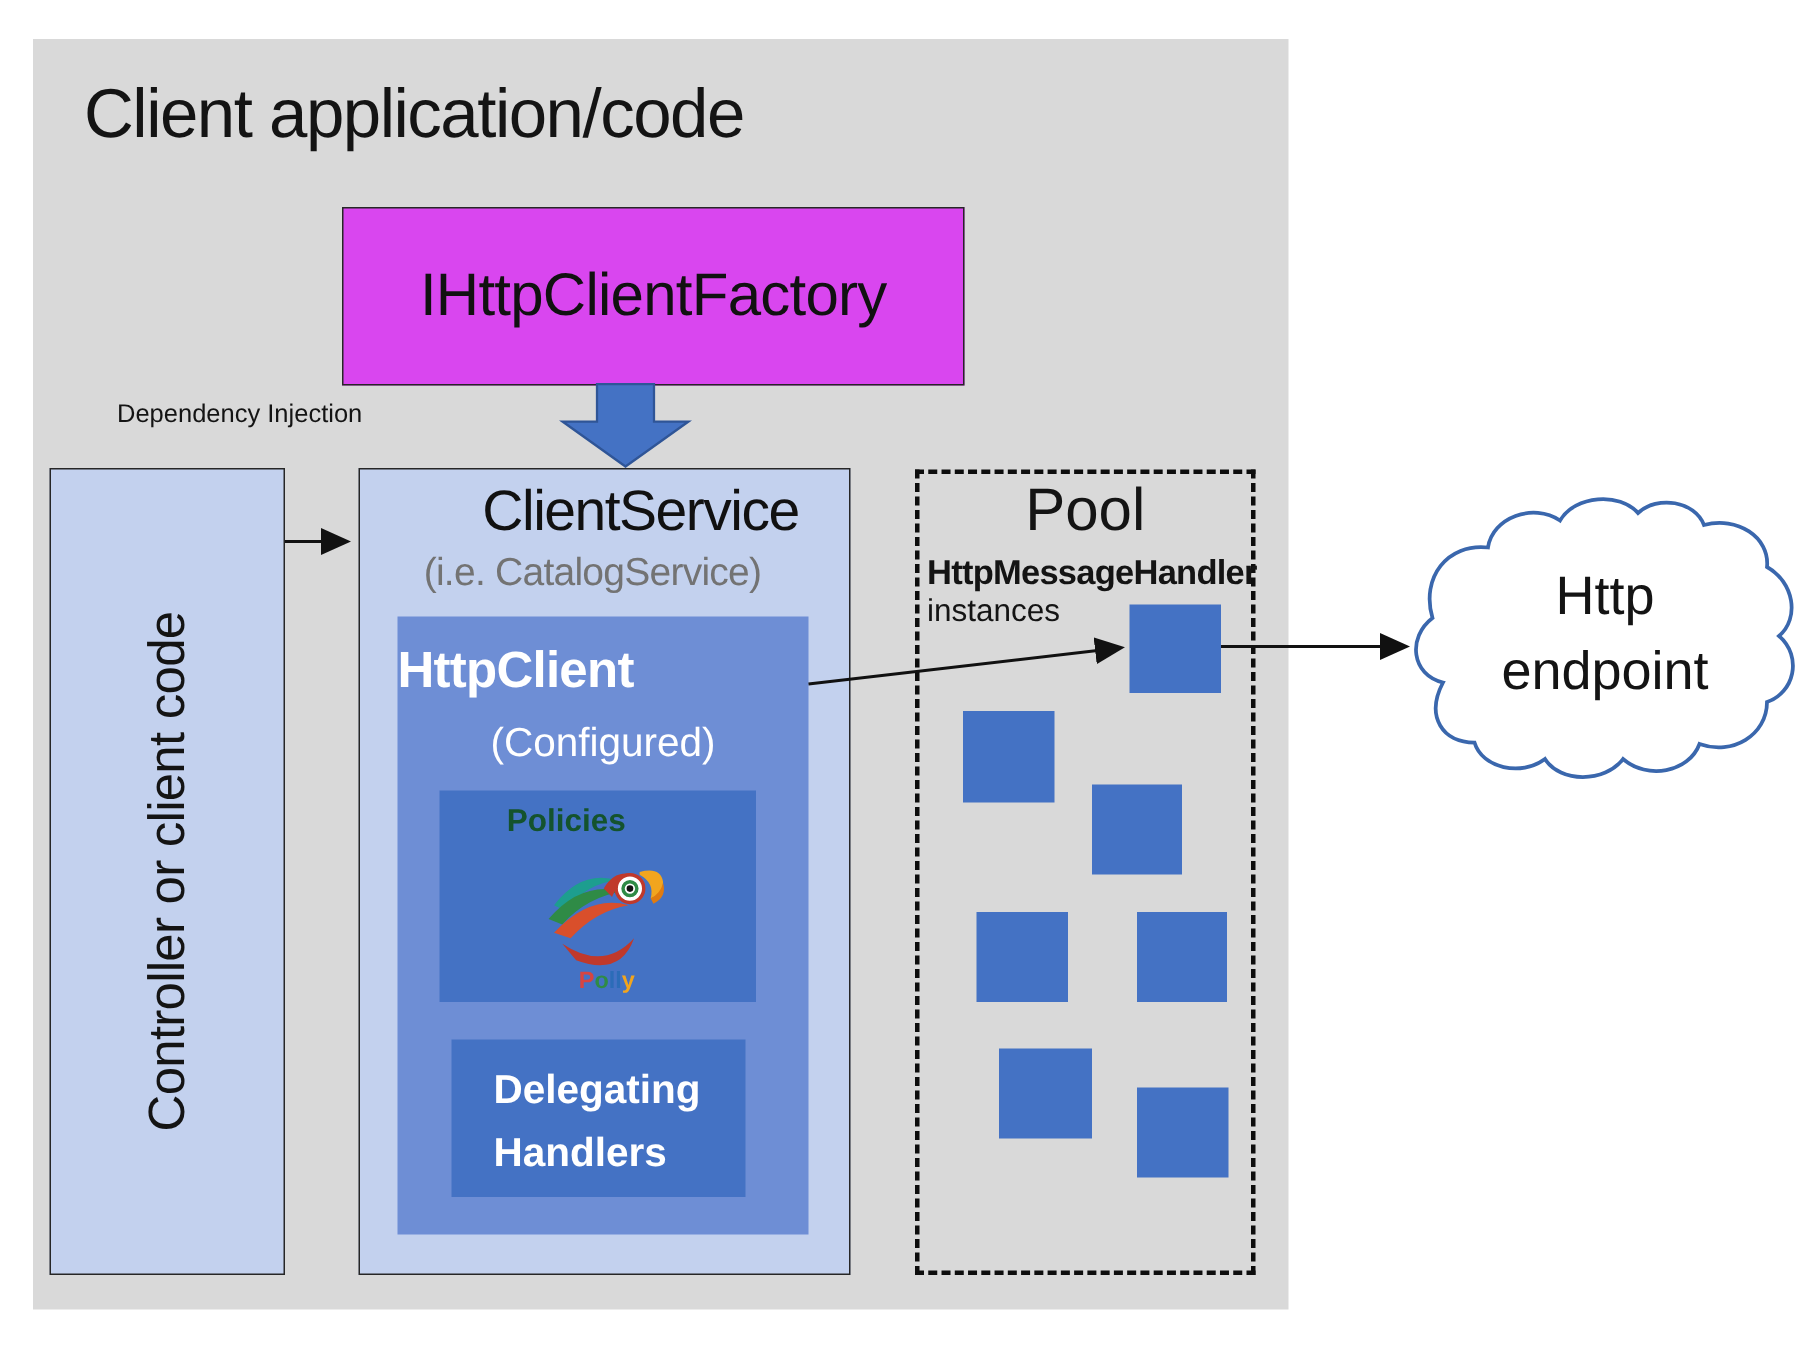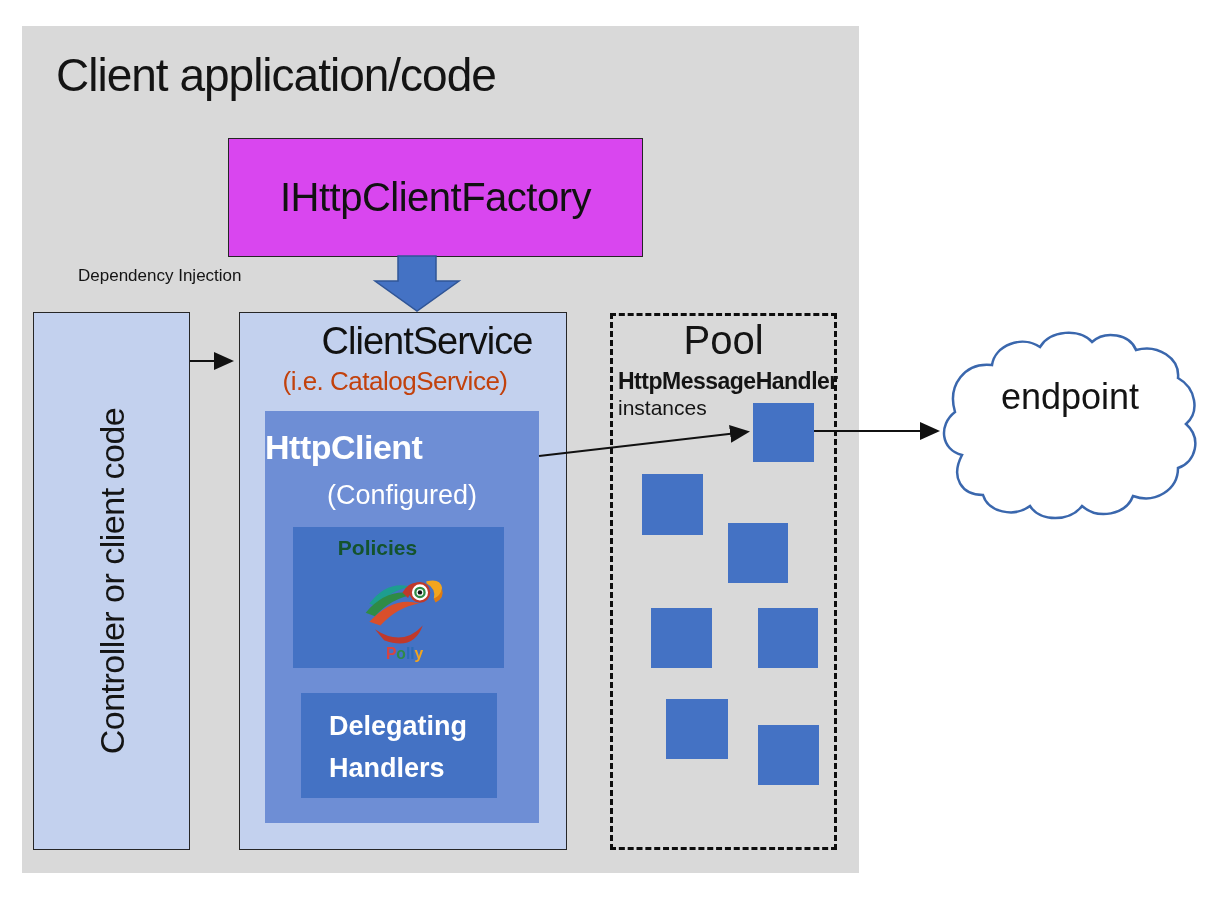--- a/index.html
+++ b/index.html
@@ -23,21 +23,21 @@
 
   
   #controller-box{left:33px;top:312px;width:157px;height:538px;background:#c3d1ee;border:1.5px solid #262626;box-sizing:border-box;}
   #controller-box .rot{
     position:absolute;left:50%;top:50%;transform:translate(-50%,-50%) rotate(-90deg);
     font-size:34px;white-space:nowrap;color:#141414;letter-spacing:-0.5px;}
 
   
   #clientservice-box{left:239px;top:312px;width:328px;height:538px;background:#c3d1ee;border:1.5px solid #262626;box-sizing:border-box;}
   #cs-title{left:239px;top:320px;width:376px;text-align:center;font-size:38px;letter-spacing:-1px;color:#111;}
-  #cs-subtitle{left:239px;top:366px;width:312px;text-align:center;font-size:26px;color:#c2410c;letter-spacing:-0.5px;}
+  #cs-subtitle{left:239px;top:366px;width:312px;text-align:center;font-size:26px;color:#737373;letter-spacing:-0.5px;}
 
   
   #httpclient-box{left:265px;top:411px;width:274px;height:412px;background:#6e8ed5;}
   #hc-title{left:265px;top:428px;width:274px;text-align:left;font-size:34px;font-weight:bold;color:#ffffff;letter-spacing:-0.5px;}
   #hc-subtitle{left:265px;top:480px;width:274px;text-align:center;font-size:27px;color:#ffffff;}
 
   
   #policies-box{left:293px;top:527px;width:211px;height:141px;background:#4472c4;}
   #policies-label{left:293px;top:536px;width:169px;text-align:center;font-size:21px;font-weight:bold;color:#14532d;}
   #polly-logo{left:362px;top:577px;}
@@ -140,20 +140,21 @@
              C 1158,344 1180,358 1178,378
              C 1196,388 1200,412 1186,424
              C 1202,438 1196,462 1178,468
              C 1178,490 1155,504 1133,496
              C 1126,515 1098,520 1082,506
              C 1070,522 1040,522 1030,506
              C 1014,518 988,512 983,495
              C 962,495 950,478 962,455 Z" fill="#ffffff" stroke="#3a67ad" stroke-width="2.5"></path>
   </svg>
   <div class="abs" id="cloud-text">
+    <div>Http</div>
     <div>endpoint</div>
   </div>
 
   <svg class="abs" id="overlay" width="1206" height="906" viewBox="0 0 1206 906">
     <defs>
       <marker id="ah" markerWidth="10" markerHeight="9" refX="8" refY="4.5" orient="auto">
         <path d="M0,0 L10,4.5 L0,9 Z" fill="#111111"></path>
       </marker>
     </defs>
 

